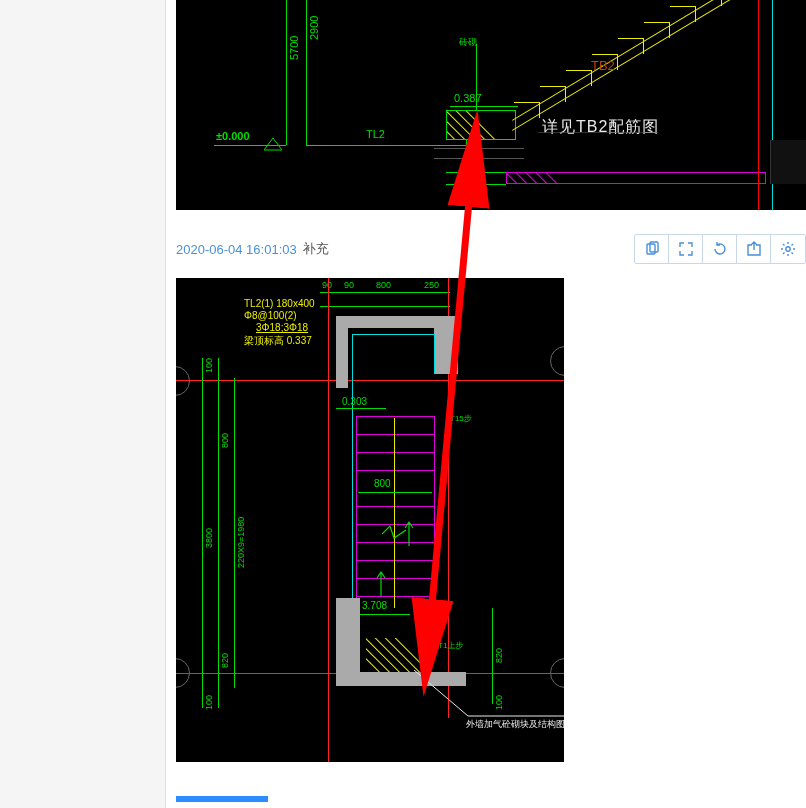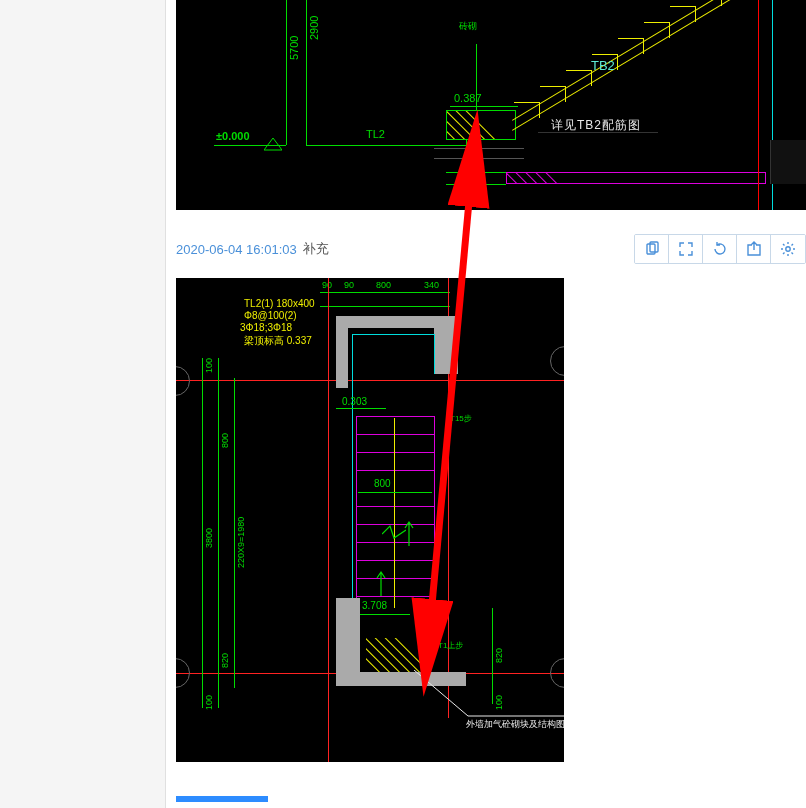--- a/index.html
+++ b/index.html
@@ -41,21 +41,21 @@
   .yellow { background: #eeee00; }
   .gray { background: #555; }
   .red { background: #ff0000; }
   .cad-text {
     position: absolute;
     font-size: 11px;
     white-space: nowrap;
     font-family: Arial, "SimSun", sans-serif;
   }
   .cad-text.g { color: #00dd00; }
-  .cad-text.c { color: #5eead4; }
+  .cad-text.c { color: #c2410c; }
   .cad-text.y { color: #eeee00; }
   .cad-text.w { color: #e8e8e8; }
   .stair-step {
     position: absolute;
     border-top: 1px solid #eeee00;
     border-right: 1px solid #eeee00;
   }
   .hatch-box {
     position: absolute;
     overflow: hidden;
@@ -170,38 +170,38 @@
         <div class="h" style="top:10px;"></div>
         <div class="h" style="top:20px;"></div>
       </div>
 
       <div class="cad-line gray" style="left:258px; top:148px; width:90px; height:1px;"></div>
       <div class="cad-line gray" style="left:258px; top:158px; width:90px; height:1px;"></div>
 
       <div class="cad-text g" style="left:278px; top:92px;">0.387</div>
       <div class="cad-line green" style="left:274px; top:106px; width:68px; height:1px;"></div>
 
-      <div class="cad-text g" style="left:283px; top:20px; font-size:9px;">砖砌</div>
+      <div class="cad-text g" style="left:283px; top:36px; font-size:9px;">砖砌</div>
       <div class="cad-line green" style="left:300px; top:44px; width:1px; height:66px;"></div>
 
       <div class="stair-step" style="left:338px; top:102px; width:26px; height:16px;"></div>
       <div class="stair-step" style="left:364px; top:86px; width:26px; height:16px;"></div>
       <div class="stair-step" style="left:390px; top:70px; width:26px; height:16px;"></div>
       <div class="stair-step" style="left:416px; top:54px; width:26px; height:16px;"></div>
       <div class="stair-step" style="left:442px; top:38px; width:26px; height:16px;"></div>
       <div class="stair-step" style="left:468px; top:22px; width:26px; height:16px;"></div>
       <div class="stair-step" style="left:494px; top:6px; width:26px; height:16px;"></div>
       <div class="stair-step" style="left:520px; top:-10px; width:26px; height:16px;"></div>
 
       <div class="cad-line yellow" style="left:336px; top:120px; width:280px; height:1px; transform:rotate(-31deg); transform-origin:left top;"></div>
       <div class="cad-line yellow" style="left:336px; top:130px; width:280px; height:1px; transform:rotate(-31deg); transform-origin:left top;"></div>
 
       <div class="cad-text c" style="left:415px; top:58px; font-size:13px;">TB2</div>
 
-      <div class="cad-text w" style="left:366px; top:117px; font-size:12px; letter-spacing:1px;margin-left:9px;">详见TB2配筋图</div>
+      <div class="cad-text w" style="left:366px; top:117px; font-size:16px; letter-spacing:1px;">详见TB2配筋图</div>
       <div class="cad-line gray" style="left:362px; top:132px; width:120px; height:1px; opacity:0.6;"></div>
 
       <div class="hatch-box magenta-border" style="left:330px; top:172px; width:260px; height:12px;">
         <div class="h" style="top:-40px; background:#dd00dd;"></div>
         <div class="h" style="top:-30px; background:#dd00dd;"></div>
         <div class="h" style="top:-20px; background:#dd00dd;"></div>
         <div class="h" style="top:-10px; background:#dd00dd;"></div>
         <div class="h" style="top:0px; background:#dd00dd;"></div>
         <div class="h" style="top:10px; background:#dd00dd;"></div>
       </div>
@@ -251,29 +251,29 @@
           </svg>
       </div>
     </div>
   </div>
 
   <div class="cad2-wrap">
     <div class="cad2">
 
       <div class="cad-text y" style="left:68px; top:20px; font-size:10px;">TL2(1) 180x400</div>
       <div class="cad-text y" style="left:68px; top:32px; font-size:10px;">Φ8@100(2)</div>
-      <div class="cad-text y" style="left:64px; top:44px; font-size:10px;">3Φ18;3Φ18</div>
+      <div class="cad-text y" style="left:80px; top:44px; font-size:10px;text-decoration:underline;">3Φ18;3Φ18</div>
       <div class="cad-text y" style="left:68px; top:56px; font-size:10px;">梁顶标高 0.337</div>
 
       <div class="thin-green" style="left:144px; top:14px; width:130px; height:1px;"></div>
       <div class="thin-green" style="left:144px; top:28px; width:130px; height:1px;"></div>
       <div class="cad-text g" style="left:146px; top:2px; font-size:9px;">90</div>
       <div class="cad-text g" style="left:168px; top:2px; font-size:9px;">90</div>
       <div class="cad-text g" style="left:200px; top:2px; font-size:9px;">800</div>
-      <div class="cad-text g" style="left:248px; top:2px; font-size:9px;">340</div>
+      <div class="cad-text g" style="left:248px; top:2px; font-size:9px;">250</div>
 
       <div class="thin-red" style="left:152px; top:0; width:1px; height:484px;"></div>
       <div class="thin-red" style="left:272px; top:0; width:1px; height:440px;"></div>
       <div class="thin-red" style="left:0; top:102px; width:388px; height:1px;"></div>
       <div class="thin-red" style="left:0; top:395px; width:388px; height:1px;"></div>
 
       <div class="slab" style="left:160px; top:38px; width:122px; height:12px;"></div>
       <div class="slab" style="left:160px; top:38px; width:12px; height:72px;"></div>
       <div class="slab" style="left:258px; top:38px; width:24px; height:58px;"></div>
 

